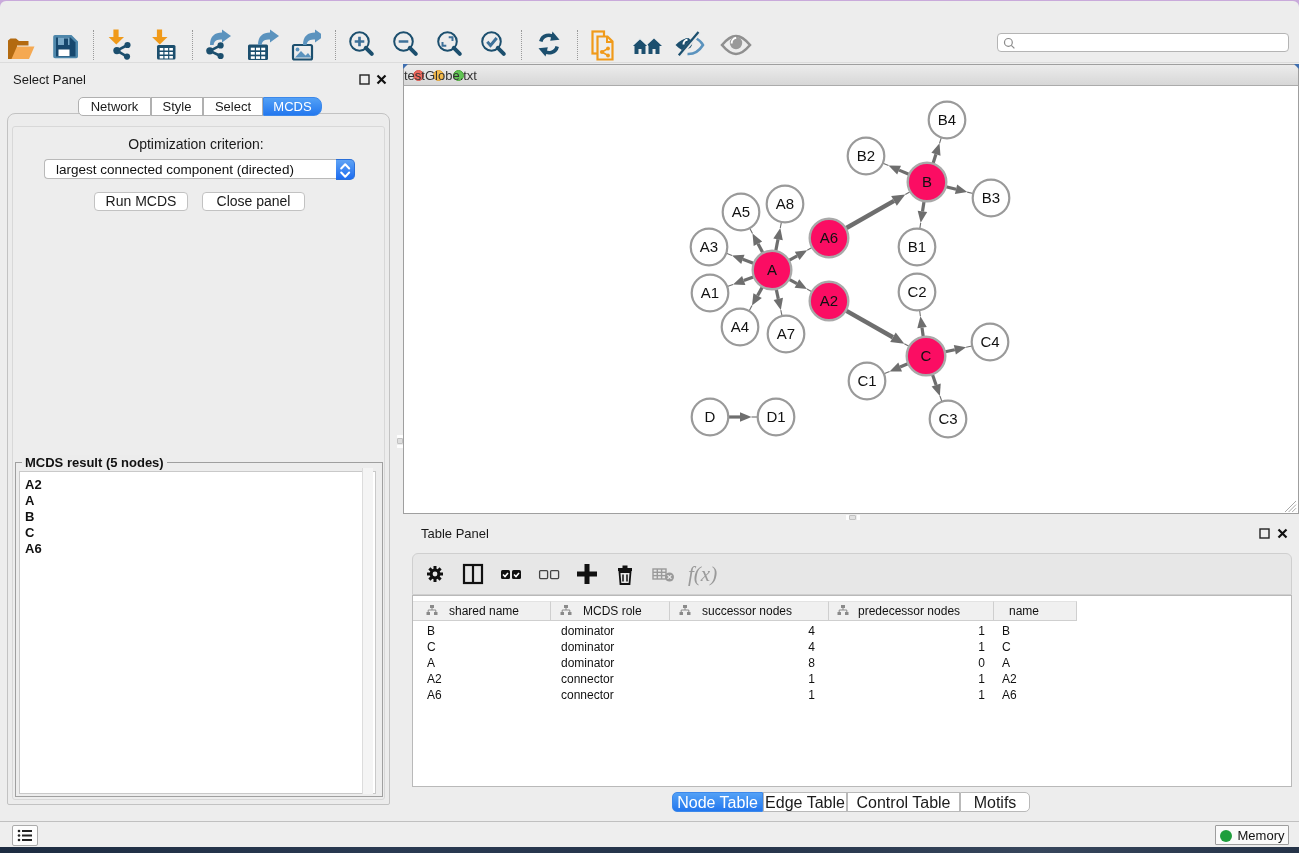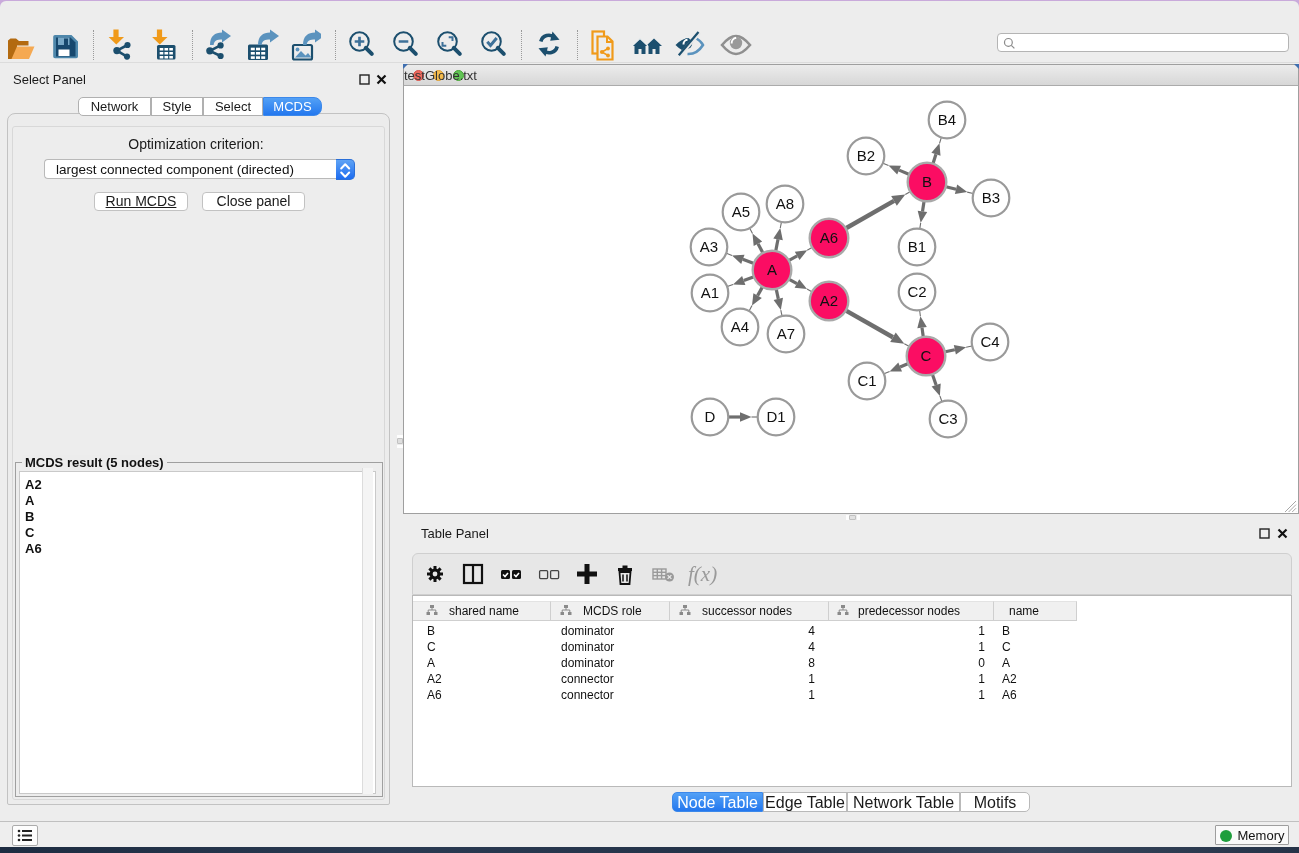--- a/index.html
+++ b/index.html
@@ -247,21 +247,21 @@
   <div class="tab sel" style="left:263px;width:59px;border-radius:0 8px 8px 0;">MCDS</div>
   <div id="cp-box">
     <div id="cp-inner"></div>
   </div>
   <div id="opt-label">Optimization criterion:</div>
   <div id="dropdown">largest connected component (directed)</div>
   <div id="stepper"><svg width="19" height="20" viewBox="0 0 19 20">
     <path d="M5.2 8.5 l4.0 -4.2 l4.0 4.2" fill="none" stroke="#fff" stroke-width="2" stroke-linecap="round" stroke-linejoin="round"></path>
     <path d="M5.2 12.5 l4.0 4.2 l4.0 -4.2" fill="none" stroke="#fff" stroke-width="2" stroke-linecap="round" stroke-linejoin="round"></path>
       </svg></div>
-  <div class="btn" style="left:94px;top:191px;width:94px;text-decoration:underline;">Run MCDS</div>
+  <div class="btn" style="left:94px;top:191px;width:94px;">Run MCDS</div>
   <div class="btn" style="left:202px;top:191px;width:103px;">Close panel</div>
   <div id="fieldset">
     <div id="fs-legend">MCDS result (5 nodes)</div>
     <div id="fs-list">
       <div class="it">A2</div>
         <div class="it">A</div>
         <div class="it">B</div>
         <div class="it">C</div>
         <div class="it">A6</div>
       <div id="fs-scroll"></div>
@@ -508,21 +508,21 @@
     <div class="cell num" style="left:720px;top:670px;width:95px;">1</div>
     <div class="cell num" style="left:890px;top:670px;width:95px;">1</div>
     <div class="cell" style="left:1002px;top:670px;">A2</div>
     <div class="cell" style="left:427px;top:686px;">A6</div>
     <div class="cell" style="left:561px;top:686px;">connector</div>
     <div class="cell num" style="left:720px;top:686px;width:95px;">1</div>
     <div class="cell num" style="left:890px;top:686px;width:95px;">1</div>
     <div class="cell" style="left:1002px;top:686px;">A6</div>
   <div class="btab sel" style="left:672px;width:91px;border-radius:5px 0 0 5px;">Node Table</div>
   <div class="btab" style="left:763px;width:84px;">Edge Table</div>
-  <div class="btab" style="left:847px;width:113px;">Network Table</div>
+  <div class="btab" style="left:847px;width:113px;">Control Table</div>
   <div class="btab" style="left:960px;width:70px;border-radius:0 5px 5px 0;">Motifs</div>
 
   <div id="statusbar">
     <div id="listbtn"><svg width="24" height="19" viewBox="0 0 24 19">
       <g fill="#222">
             <circle cx="6" cy="5" r="1.3"></circle>
             <circle cx="6" cy="9.5" r="1.3"></circle>
             <circle cx="6" cy="14" r="1.3"></circle>
       <rect x="9" y="4" width="10" height="2"></rect>
             <rect x="9" y="8.5" width="10" height="2"></rect>

